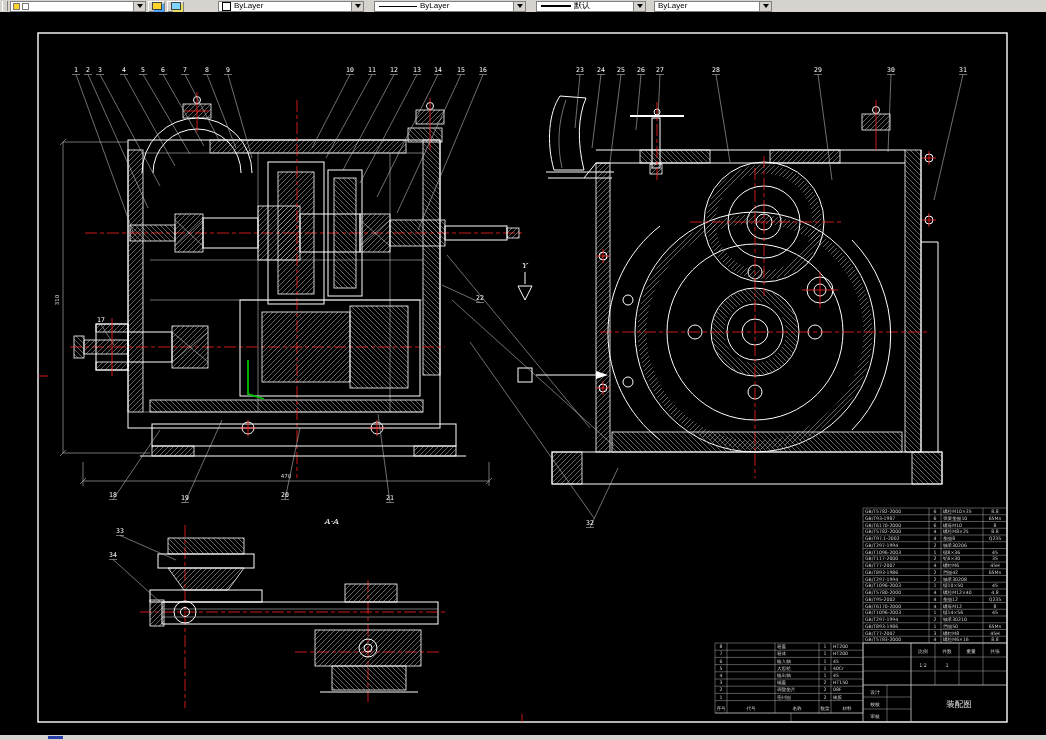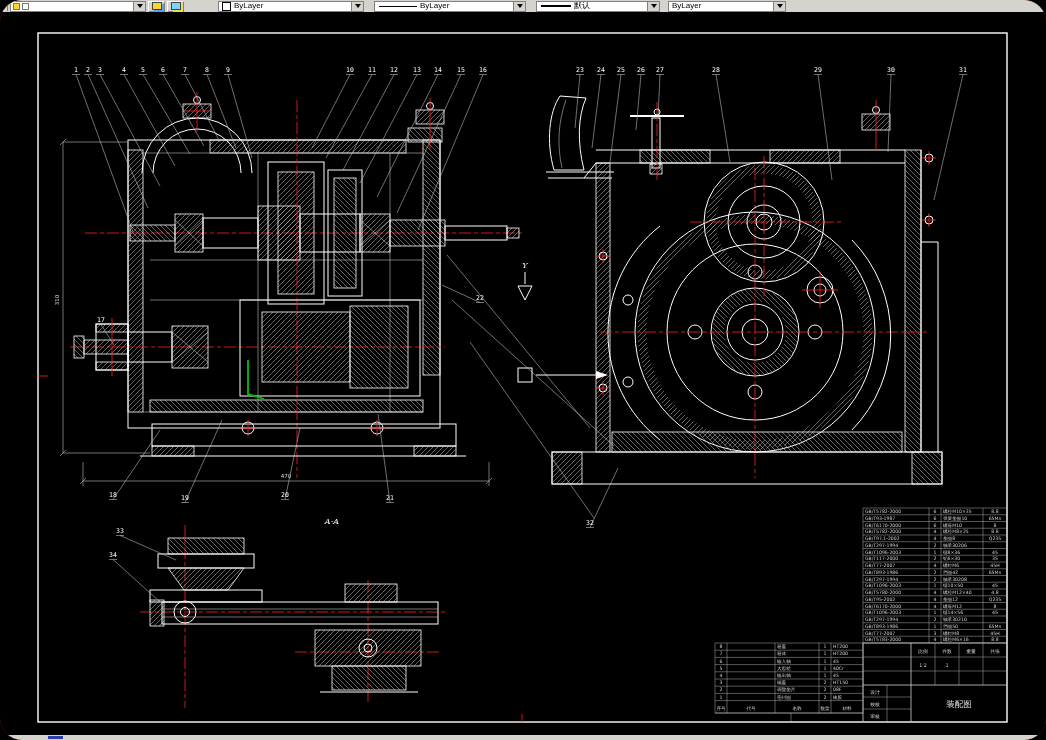--- a/index.html
+++ b/index.html
@@ -1,32 +1,32 @@
 <!DOCTYPE html>
 <html><head>
 <meta charset="utf-8">
 <style>
   html,body{margin:0;padding:0;background:#000;}
   #app{position:relative;width:1046px;height:740px;background:#b91c1c;overflow:hidden;
-       font-family:"Liberation Sans",sans-serif;border-radius:22px;}
+       font-family:"Liberation Sans",sans-serif;}
   
   .toolbar{position:absolute;top:0;left:0;width:1046px;height:12px;background:#d6d3ce;
            display:flex;align-items:center;z-index:5;font-size:8px;color:#000;}
   .grip{width:4px;height:10px;margin:0 2px;border-left:1px solid #fff;border-right:1px solid #808080;}
   .combo{height:11px;background:#fff;border:1px solid #808080;display:flex;align-items:center;
          box-sizing:border-box;overflow:hidden;}
   .cval{padding-left:3px;white-space:nowrap;line-height:10px;}
   .carrow{margin-left:auto;width:11px;height:9px;background:#d6d3ce;border-left:1px solid #808080;
           display:flex;align-items:center;justify-content:center;}
   .carrow i{display:block;width:0;height:0;border-left:3px solid transparent;
             border-right:3px solid transparent;border-top:4px solid #000;}
   .w-layer{width:136px;}
   .w-color{width:146px;margin-left:34px;}
   .w-ltype{width:152px;margin-left:10px;}
-  .w-lw{width:124px;margin-left:10px;}
+  .w-lw{width:110px;margin-left:10px;}
   .w-ps{width:118px;margin-left:8px;}
   .tbtn{width:17px;height:11px;margin-left:2px;background:#d6d3ce;border:1px solid;
         border-color:#fff #808080 #808080 #fff;padding:0;display:flex;align-items:center;justify-content:center;}
   .ic-layers{width:8px;height:6px;background:#ffd32a;border:1px solid #444;box-shadow:2px 2px 0 #4aa3ff;}
   .ic-layerprev{width:8px;height:6px;background:#7fd4ff;border:1px solid #444;box-shadow:2px 2px 0 #e8e05a;}
   .mini-sq{display:inline-block;width:5px;height:5px;margin-left:2px;background:#ffd32a;border:1px solid #777;}
   .mini-sq.b{background:#fff;}
   .ltline{display:inline-block;width:38px;height:0;border-top:1px solid #000;margin-left:4px;}
   .lwline{display:inline-block;width:30px;height:0;border-top:2px solid #000;margin-left:4px;}
   .swatch{display:inline-block;width:7px;height:7px;background:#fff;border:1px solid #000;margin-left:3px;}

